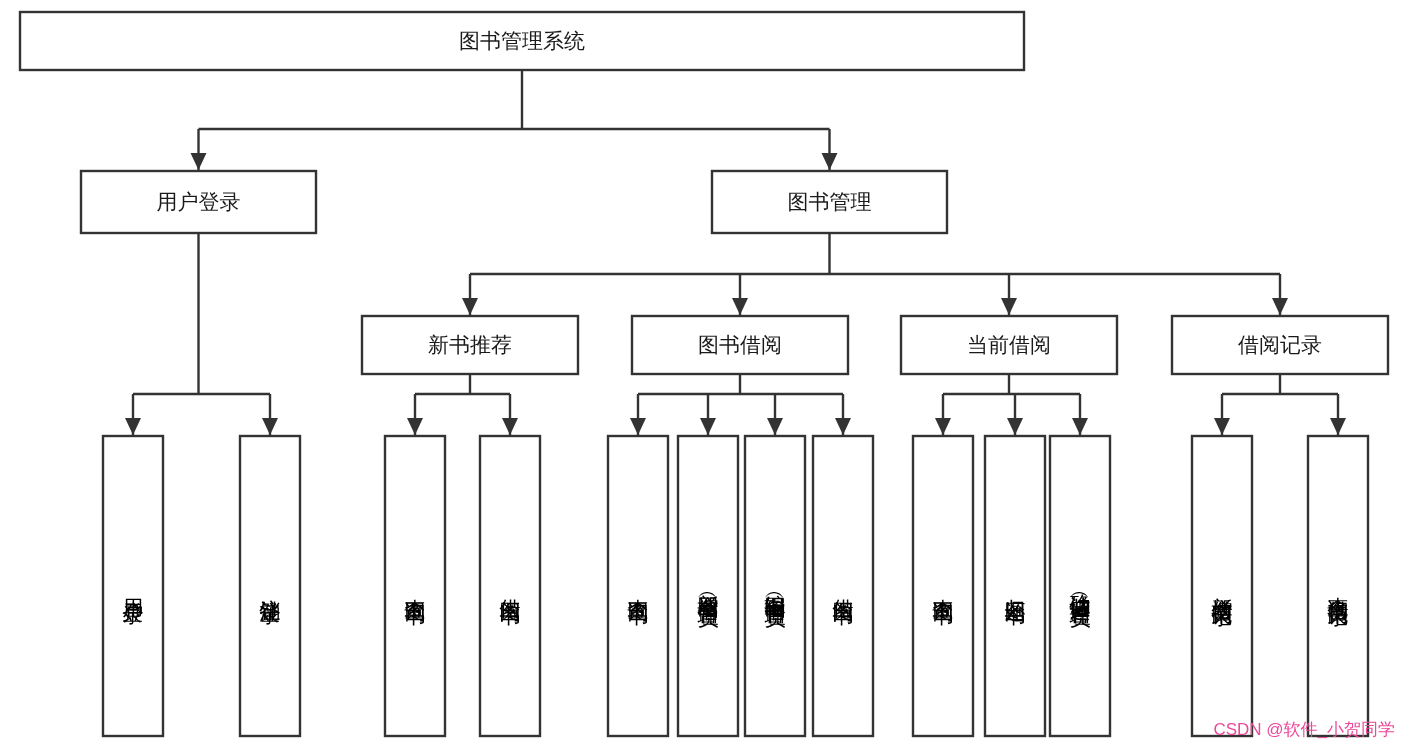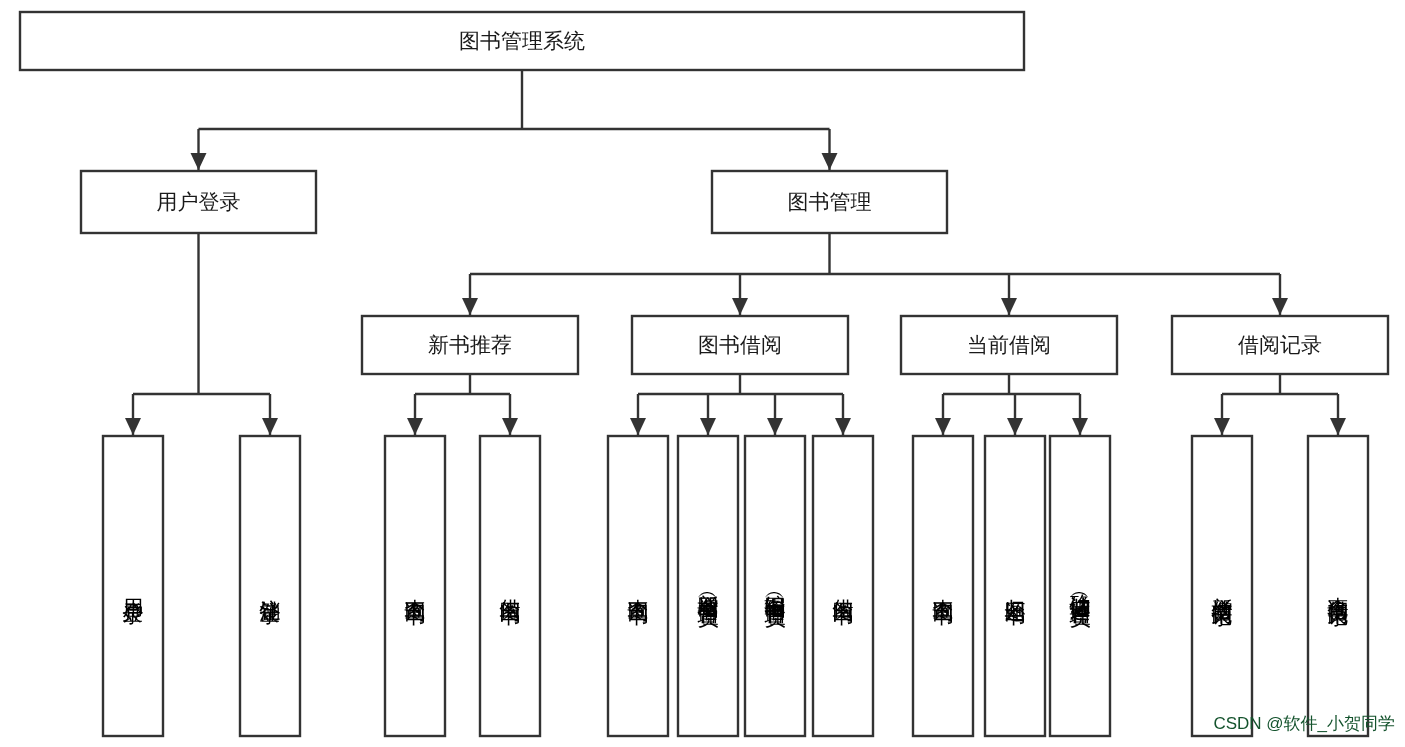--- a/index.html
+++ b/index.html
@@ -51,24 +51,24 @@
     stroke-width: 2.4;
     fill: none;
   }
   .arrow-head {
     fill: #333333;
     stroke: none;
   }
   .watermark {
     position: absolute;
     right: 10px;
-    bottom: 12px;
+    bottom: 6px;
     font-family: "Liberation Sans", "DejaVu Sans", sans-serif;
     font-size: 17px;
-    color: #14532d;
+    color: #ec4899;
     white-space: nowrap;
     pointer-events: none;
   }
 </style>
 </head>
 <body>
 
 <div id="diagram-root">
   <svg class="diagram-canvas" viewBox="0 0 1405 747">
     <g id="connectors-layer">

